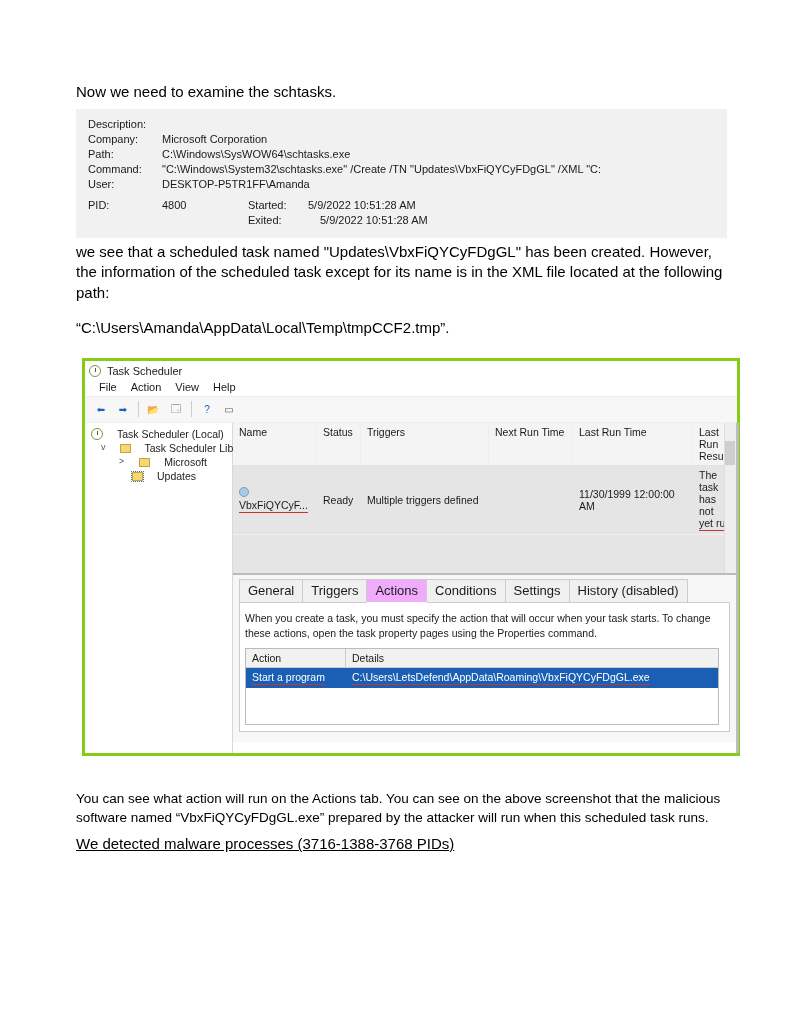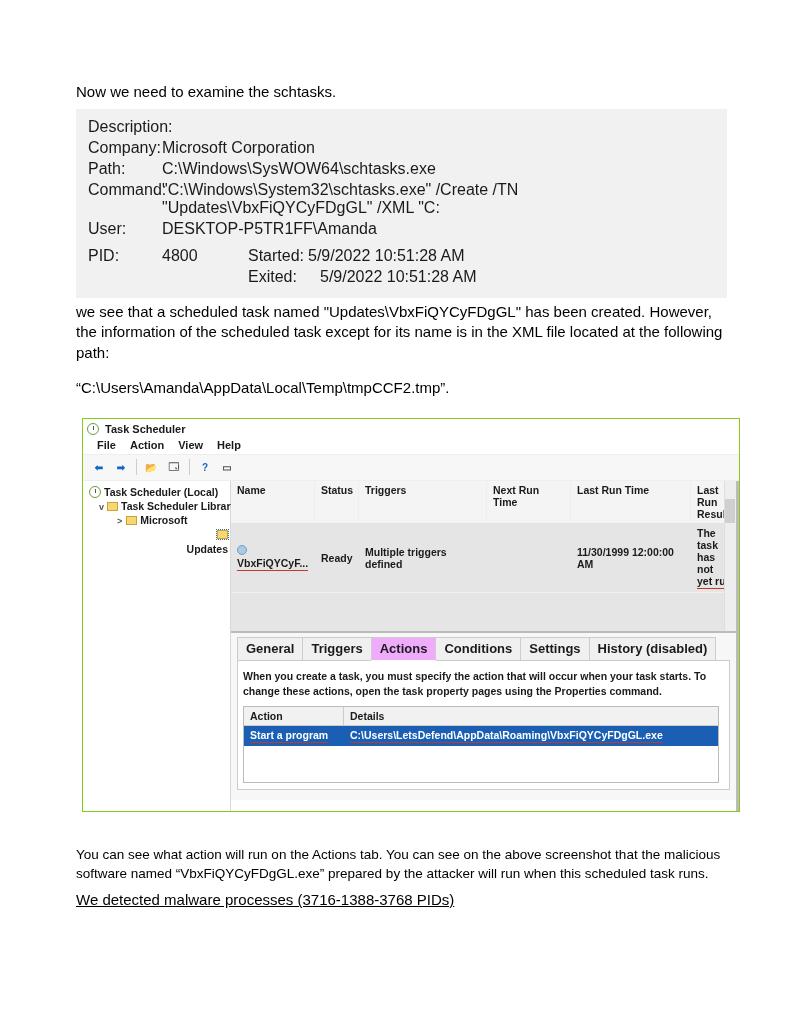--- a/index.html
+++ b/index.html
@@ -11,38 +11,37 @@
     background: #fff;
     width: 791px;
   }
   .page { padding: 82px 64px 40px 76px; }
   .para { font-size: 15px; line-height: 1.38; margin: 0 0 6px 0; }
 
   
   .info-panel {
     background: #f1f1f1;
     padding: 8px 12px 10px 12px;
-    font-size: 16px;
+    font-size: 11px;
     color: #1a1a1a;
     margin-bottom: 4px;
   }
   .info-row { display: flex; padding: 1.5px 0; }
   .info-key { width: 74px; color: #1a1a1a; }
   .info-val { flex: 1; }
 
   
   .ts-window {
     margin-top: 20px;
-    border: 1px solid #84cc16;
+    border: 3px solid #84cc16;
     font-size: 11px;
     color: #1a1a1a;
     width: 658px;
     margin-left: 6px;
     background: #fff;
-    font-weight: bold;
   }
   .ts-titlebar {
     display: flex; align-items: center; gap: 6px;
     padding: 4px 6px 2px 4px;
     font-size: 11px;
   }
   .ts-menu {
     display: flex; gap: 14px;
     padding: 2px 0 3px 14px;
     font-size: 11px;
@@ -63,24 +62,24 @@
   .tb-sep { width: 1px; height: 16px; background: #ccc; margin: 0 3px; }
 
   .ts-body { display: flex; }
   .ts-tree {
     width: 148px;
     border-right: 1px solid #d8d8d8;
     padding: 4px 2px;
     background: #fff;
     min-height: 330px;
   }
-  .tree-row { display: flex; align-items: flex-end; gap: 3px; padding: 1px 0 1px 4px; font-size: 10.5px; white-space: nowrap; }
+  .tree-row { display: flex; align-items: flex-start; gap: 14px; padding: 1px 0 1px 4px; font-size: 10.5px; white-space: nowrap; }
   .tree-row.lv1 { padding-left: 14px; }
   .tree-row.lv2 { padding-left: 32px; }
-  .tree-row.lv3 { padding-left: 44px; flex-direction: column; }
+  .tree-row.lv3 { padding-left: 44px; }
   .tree-icon { width: 12px; height: 12px; display:inline-flex; align-items:center; justify-content:center; }
   .folder { background:#f7d774; border:1px solid #caa23a; width:11px; height:9px; }
   .folder.sel { outline: 1px dotted #3a6ea5; }
 
   .ts-right { flex: 1; display: flex; flex-direction: column; border-right: 3px solid #bcbcbc; }
 
   .task-list {
     background: #e5e5e5;
     position: relative;
     height: 150px;

